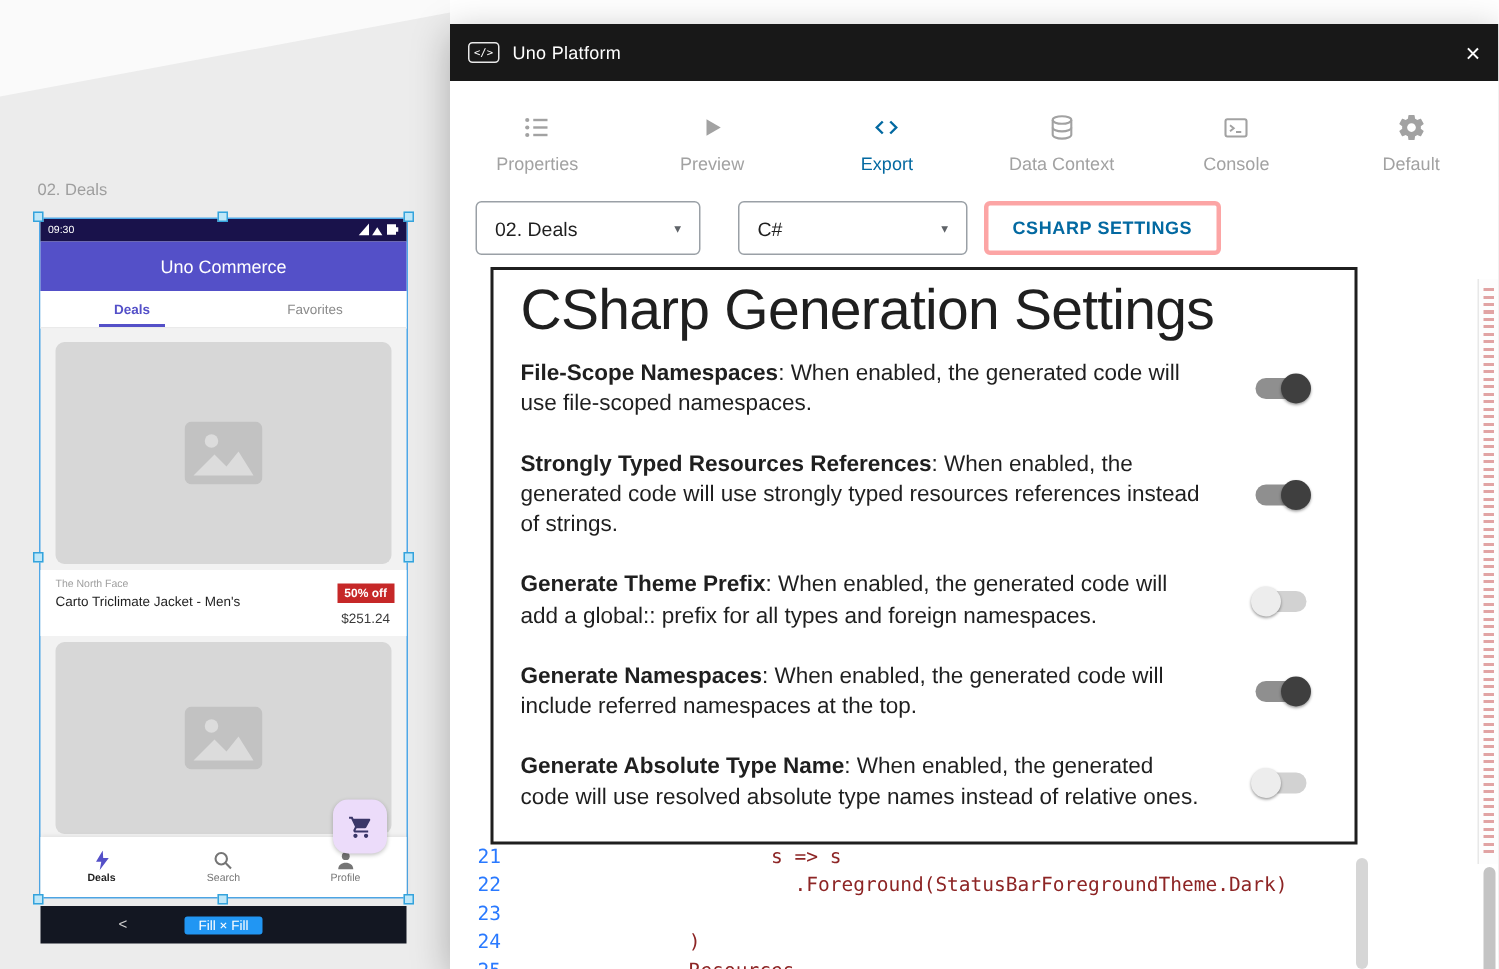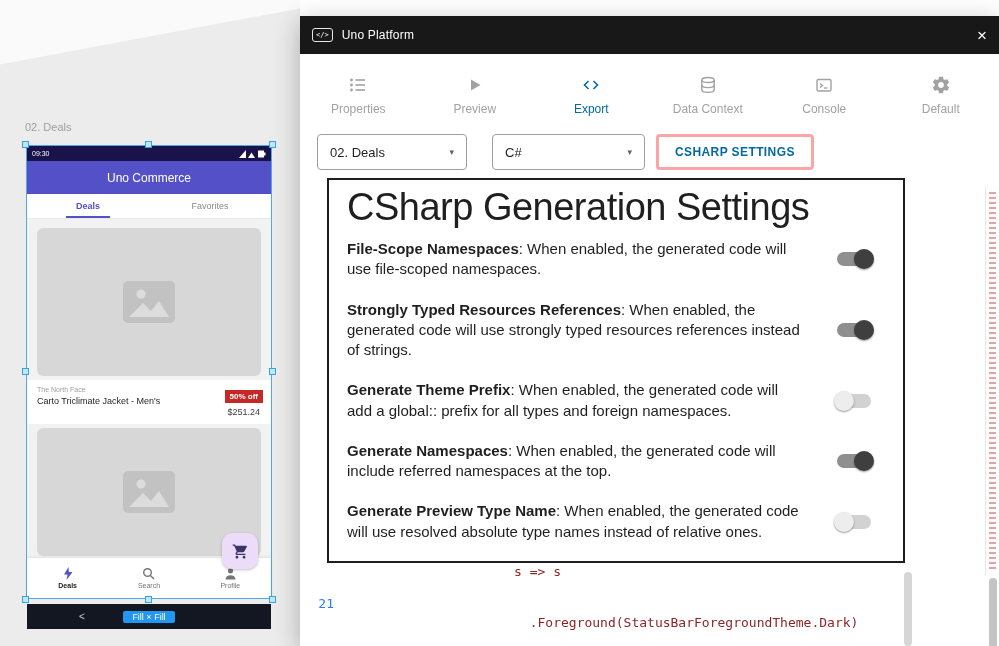--- a/index.html
+++ b/index.html
@@ -87,21 +87,21 @@
   .select.page { left:17px; width:150px; }
   .select.lang { left:192px; width:153px; }
   .caret { font-size:9px; color:#5f6368; margin-left:10px; }
   .btn-outline { position:absolute; left:356px; top:16px; height:36px; padding:0 16px;
                  border:3px solid #fca5a5; border-radius:4px; background:#fff; font-size:12px;
                  font-weight:bold; color:#0369a1; letter-spacing:.4px; font-family:inherit; cursor:pointer; }
 
   .code { position:absolute; left:0; top:546px; width:612px; height:90px; overflow:hidden;
           font-family:"DejaVu Sans Mono", monospace; font-size:13px; line-height:19px; color:#8D2525; }
   .code-line { display:flex; white-space:pre; }
-  .ln { flex:0 0 34px; width:34px; text-align:right; color:#2979FF;margin-top:32px; }
+  .ln { flex:0 0 34px; width:34px; text-align:right; color:#2979FF; }
   .code-scrollbar { position:absolute; left:604px; top:556px; width:8px; height:74px;
                     background:#d6d6d6; border-radius:4px; cursor:pointer; }
   .minimap { position:absolute; right:0; top:170px; width:14px; height:390px; background:#fdfdfd;
              border-left:1px solid #e8e8e8; box-sizing:border-box; padding:6px 3px;
              background-clip:border-box; cursor:pointer; }
   .minimap-stripes { width:100%; height:100%;
              background:repeating-linear-gradient(180deg, rgba(191,54,54,.45) 0 2px, transparent 2px 5px); }
   .panel-scrollbar { position:absolute; right:2px; top:562px; width:8px; height:80px;
                      background:#c4c4c4; border-radius:4px; cursor:pointer; }
 
@@ -345,21 +345,21 @@
         <div class="setting-text">
           <span class="sname">Generate Namespaces</span><span class="sdesc">: When enabled, the generated code will include referred namespaces at the top.</span>
         </div>
         <div class="toggle on">
             <div class="knob"></div>
           </div>
       </div>
 
       <div class="setting-row">
         <div class="setting-text">
-          <span class="sname">Generate Preview Type Name</span><span class="sdesc">: When enabled, the generated code will use resolved absolute type names instead of relative ones.</span>
+          <span class="sname">Generate Absolute Type Name</span><span class="sdesc">: When enabled, the generated code will use resolved absolute type names instead of relative ones.</span>
         </div>
         <div class="toggle off">
             <div class="knob"></div>
           </div>
       </div>
     </div>
 
   </div>
 </div>
 

